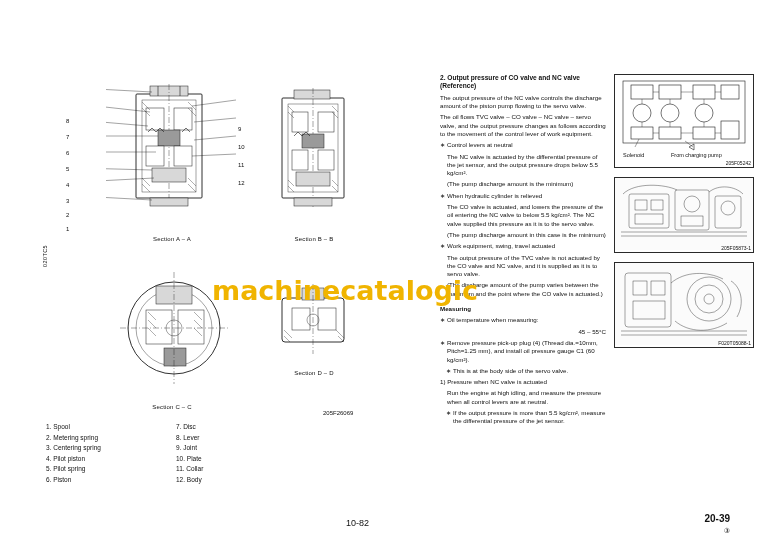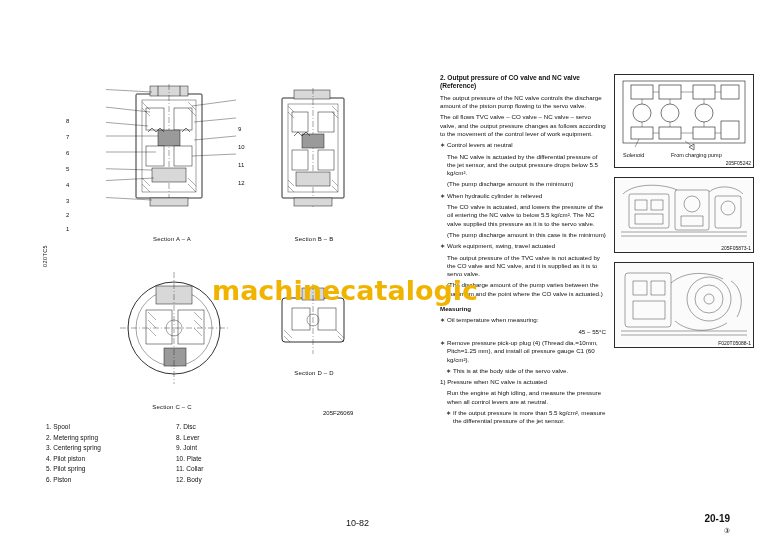--- a/index.html
+++ b/index.html
@@ -342,20 +342,20 @@
           <line x1="6" y1="72" x2="132" y2="72"></line>
           <path d="M116,18 C126,24 130,40 122,54"></path>
         </g>
       </svg>
       <div class="code">F020T05088-1</div>
     </div>
   </div>
 
   <div class="pg-left">10-82</div>
   <div class="pg-right">
-    <span>20-19</span><br>
+    <span>20-39</span><br>
     <span style="font-size:7px;font-weight:normal;">③</span>
   </div>
 
   <div class="wm">machinecatalogic</div>
 
  </div>
 </div>
 
 </body></html>

